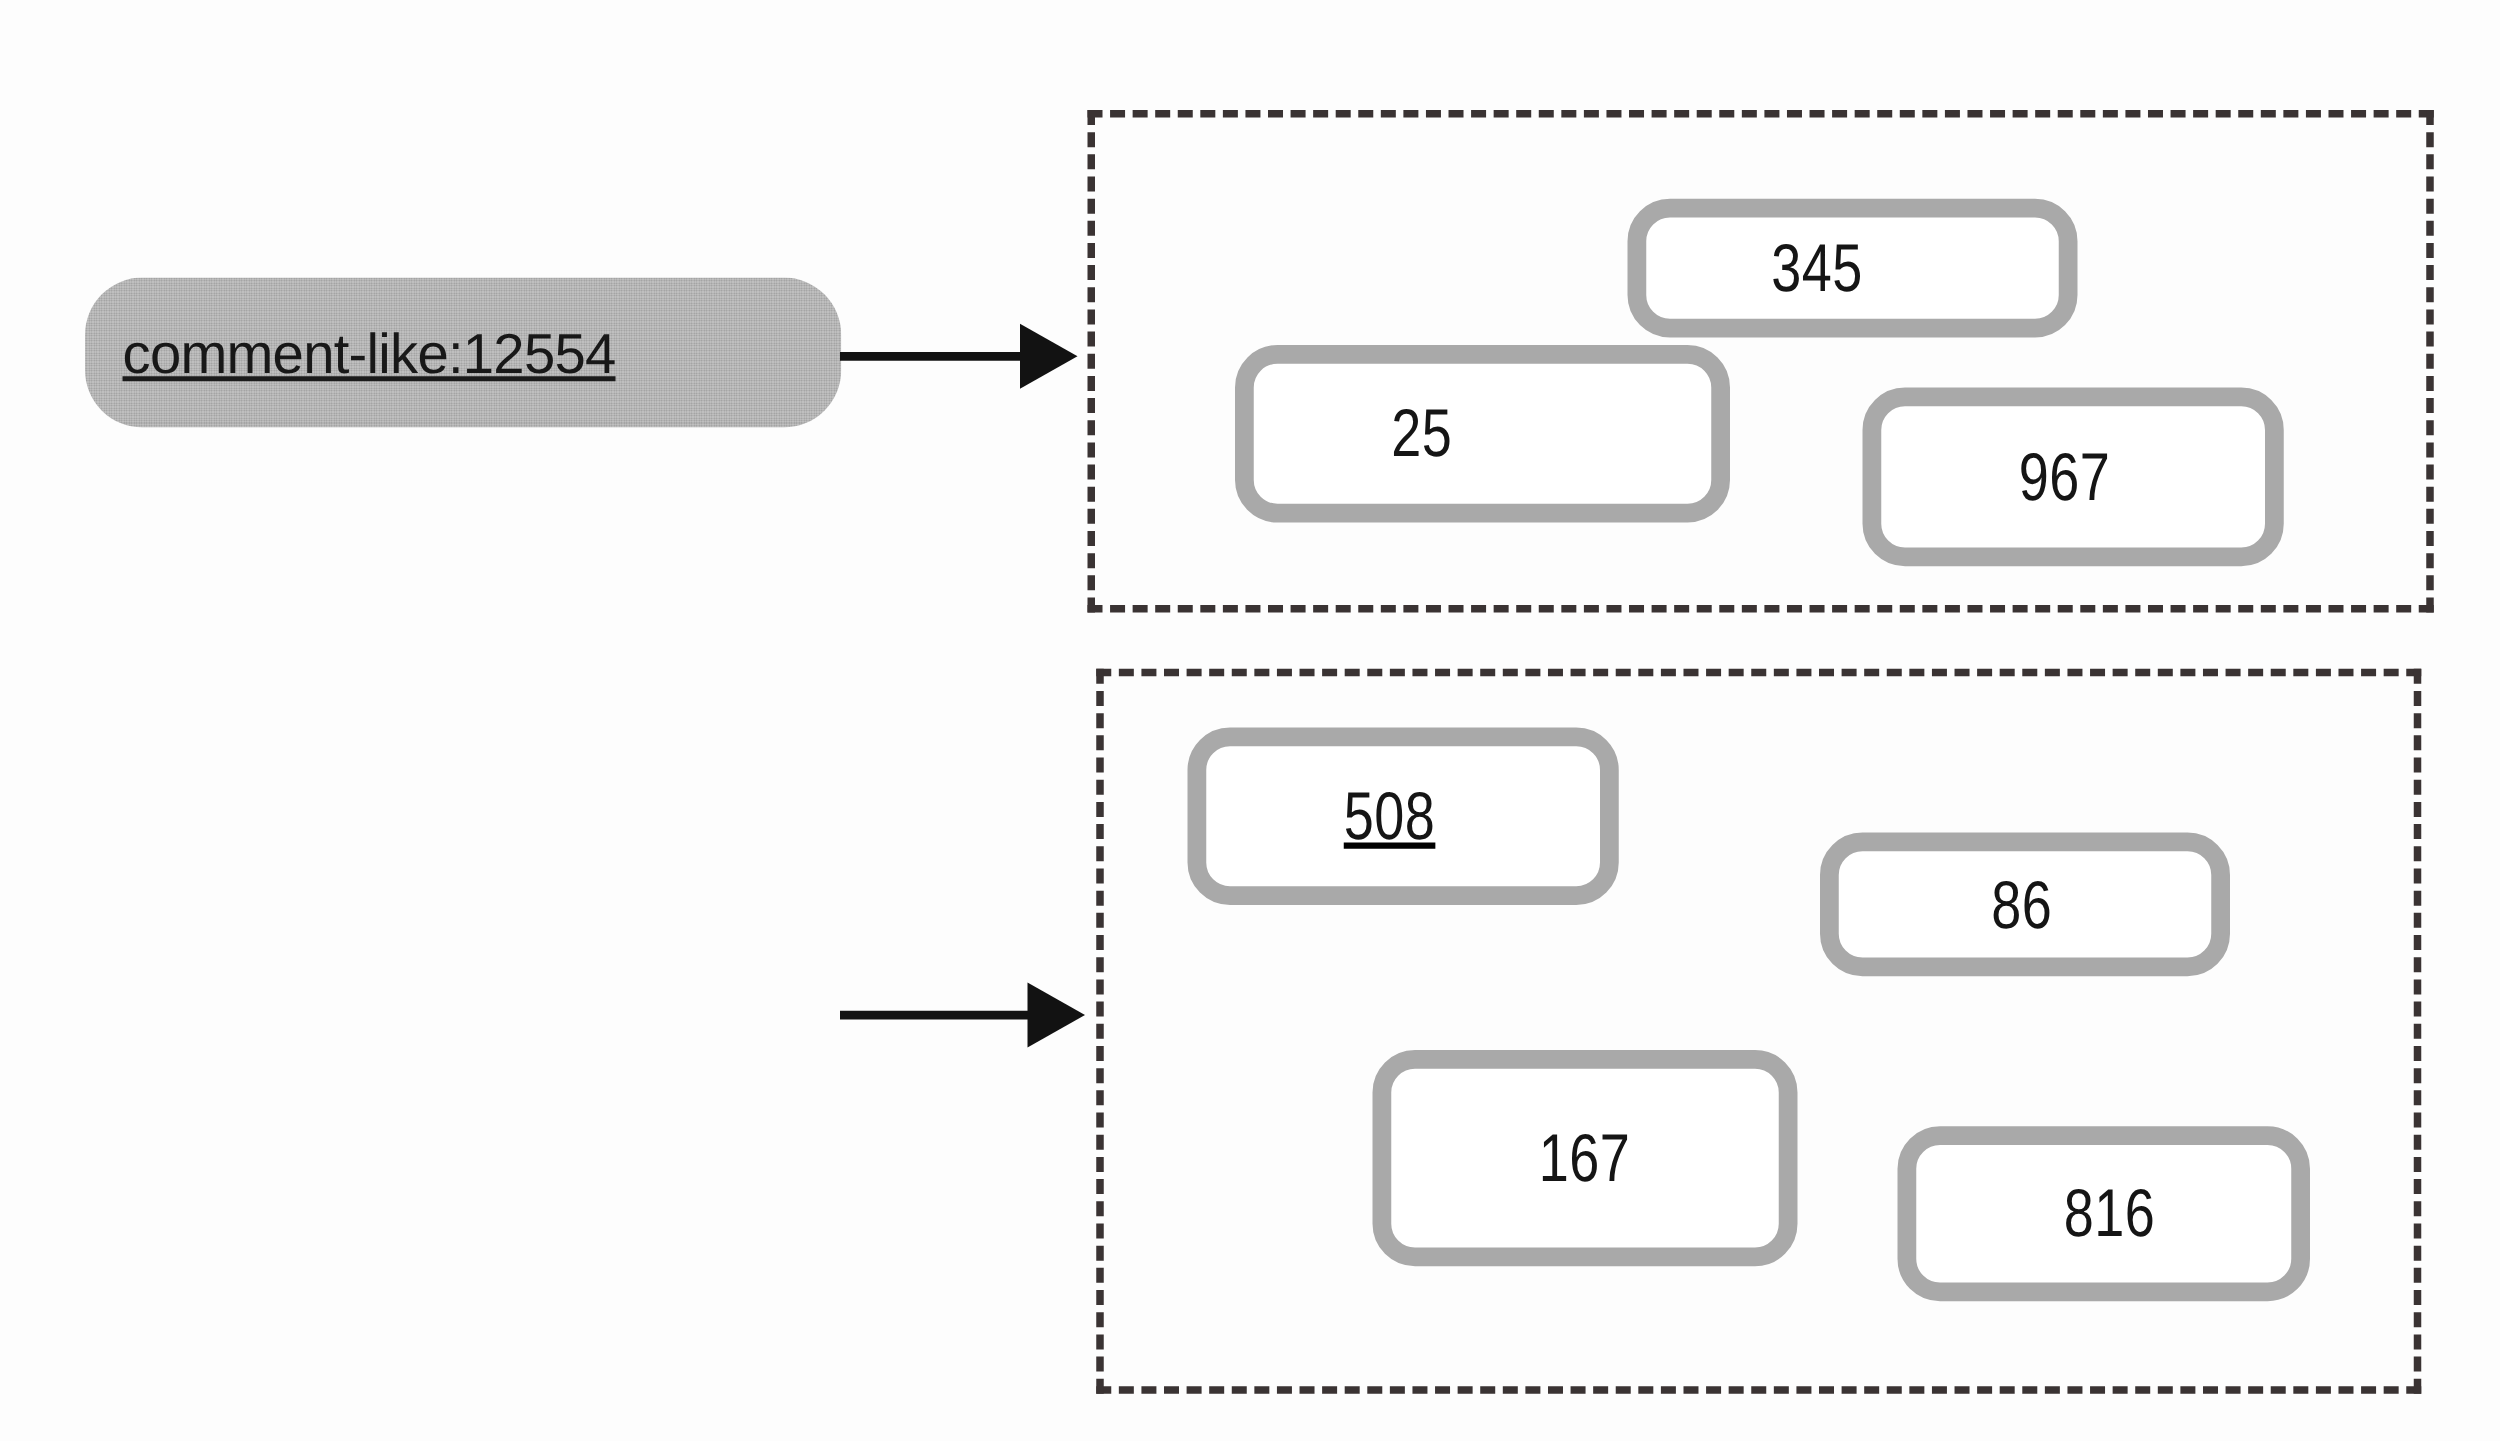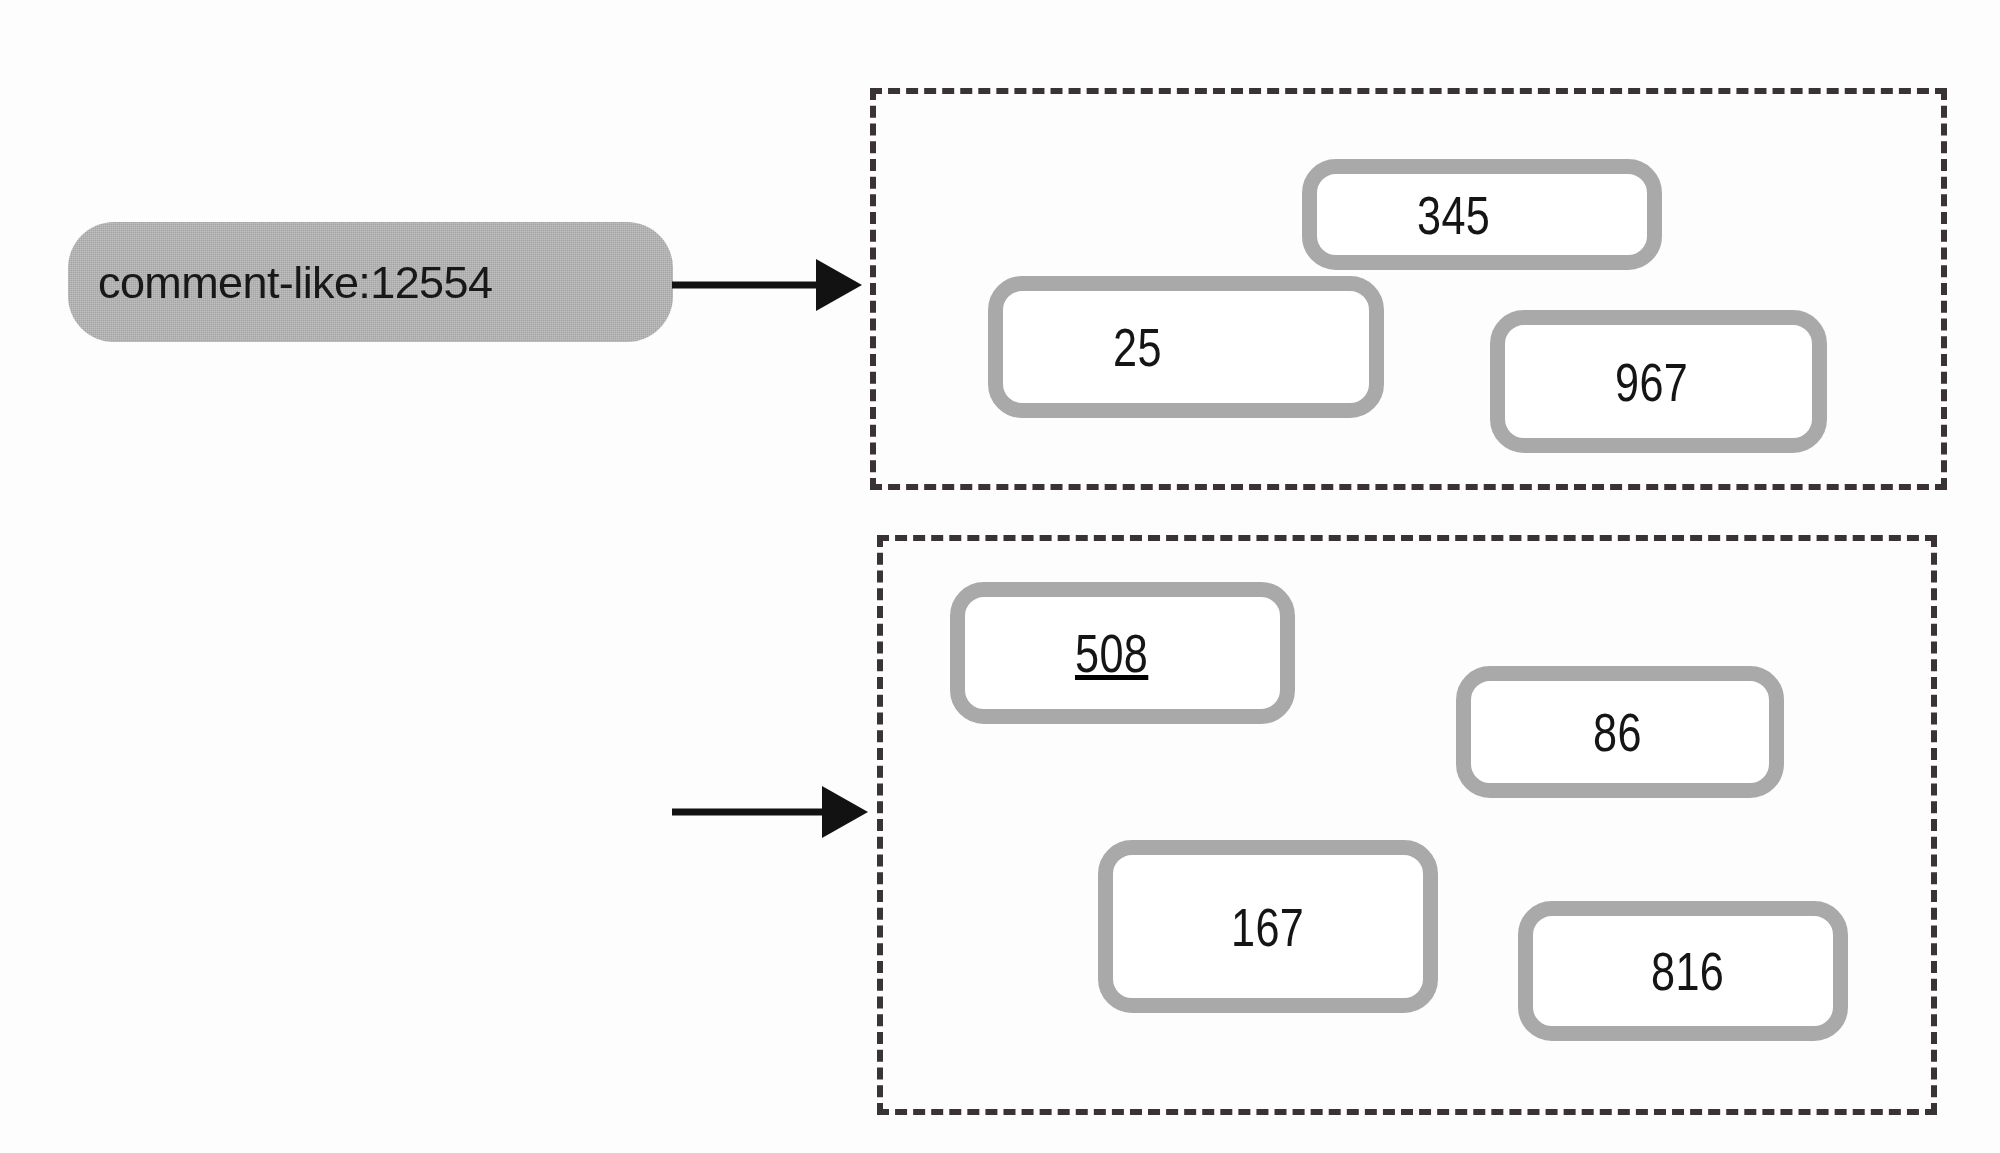--- a/index.html
+++ b/index.html
@@ -26,20 +26,21 @@
     align-items: center;
     justify-content: flex-start;
     background: #b0b0b0;
     background-image:
       repeating-linear-gradient(0deg, rgba(255,255,255,0.10) 0px, rgba(255,255,255,0.10) 1px, rgba(0,0,0,0.035) 1px, rgba(0,0,0,0.035) 2px),
       repeating-linear-gradient(90deg, rgba(255,255,255,0.10) 0px, rgba(255,255,255,0.10) 1px, rgba(0,0,0,0.03) 1px, rgba(0,0,0,0.03) 2px);
     border-radius: 46px;
     box-sizing: border-box;
     color: #1b1b1b;
     white-space: nowrap;
+    text-decoration: underline;
   }
   .key-pill .key-text {
     font-size: 45px;
     letter-spacing: -0.6px;
     font-weight: 400;
     line-height: 1;
     padding-left: 30px;
     color: #181818;
     font-family: "Liberation Sans", "DejaVu Sans", sans-serif;
   }
@@ -113,21 +114,21 @@
     <g>
       <line class="arrow-line" x1="30" y1="30" x2="184" y2="30" stroke="#121212" stroke-width="7"></line>
       <polygon class="arrow-head" points="226,30 180,4 180,56" fill="#121212"></polygon>
     </g>
   </svg>
 
   <div class="dashed-container" style="left: 877px; top: 535px; width: 1060px; height: 580px;">
     <div class="value-box" style="left: 67px; top: 41px; width: 345px; height: 142px; text-decoration: underline;">
       <span class="value-text" style="margin-left: 110px;">508</span>
     </div>
-    <div class="value-box" style="left: 573px; top: 125px; width: 328px; height: 132px;">
+    <div class="value-box" style="left: 573px; top: 125px; width: 328px; height: 115px;">
       <span class="value-text" style="margin-left: 122px;">86</span>
     </div>
     <div class="value-box" style="left: 215px; top: 299px; width: 340px; height: 173px;">
       <span class="value-text" style="margin-left: 118px;">167</span>
     </div>
     <div class="value-box" style="left: 635px; top: 360px; width: 330px; height: 140px;">
       <span class="value-text" style="margin-left: 118px;">816</span>
     </div>
   </div>
 

